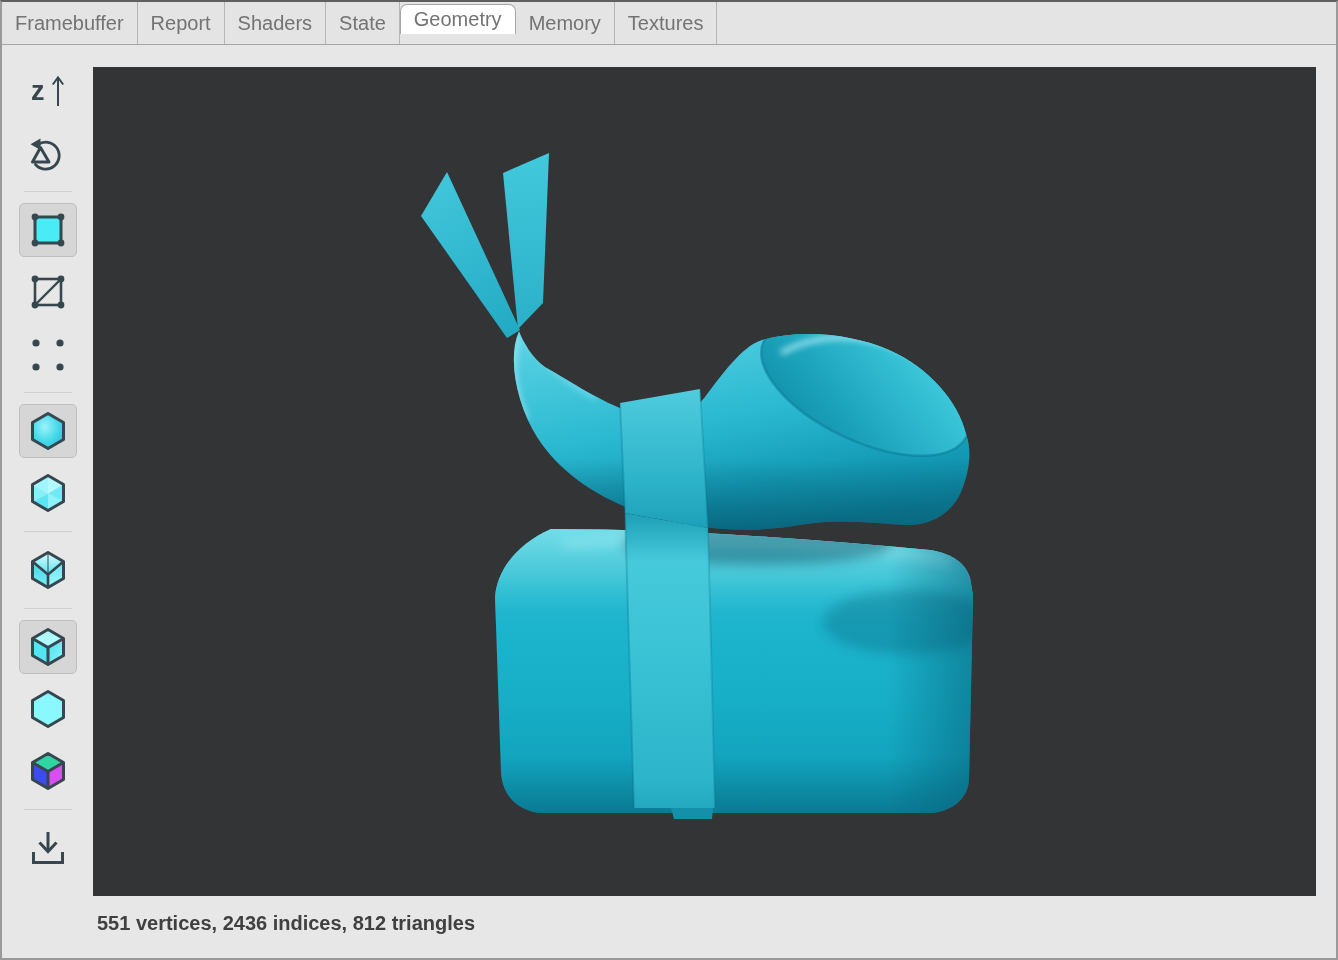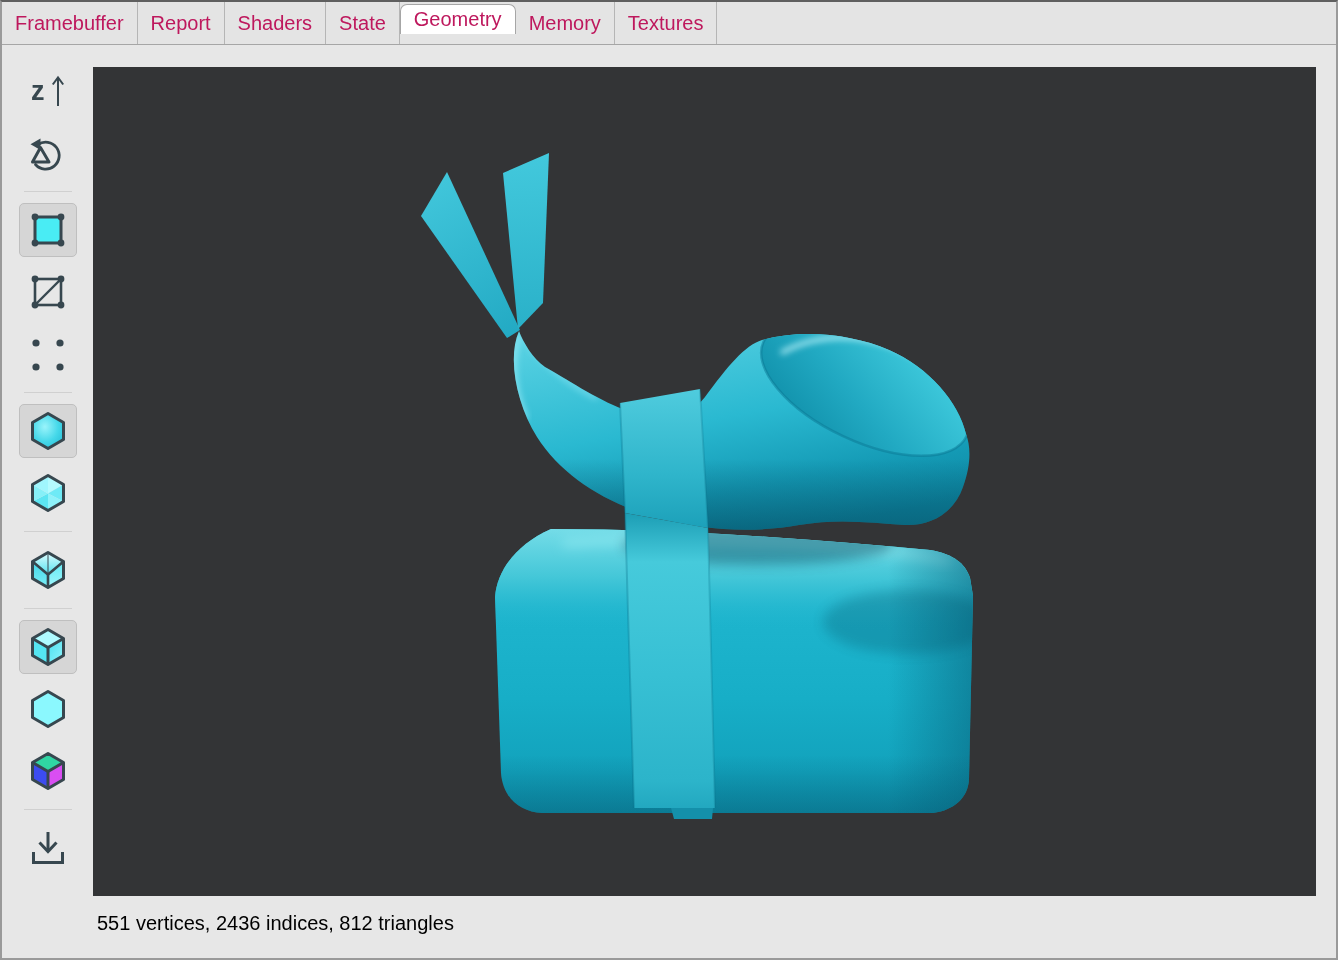--- a/index.html
+++ b/index.html
@@ -11,21 +11,21 @@
     font-family:"Liberation Sans",sans-serif;
   }
   
   .tabbar{
     position:absolute;top:0;left:0;right:0;height:43px;
     background:#e4e4e4;border-bottom:1px solid #a6a6a6;
     display:flex;align-items:stretch;z-index:3;
   }
   .tab{
     padding:0 13px;display:flex;align-items:center;
-    font-size:20px;color:#be185d;border-right:1px solid #b5b5b5;
+    font-size:20px;color:#737373;border-right:1px solid #b5b5b5;
     white-space:nowrap;cursor:default;
   }
   .tab.selected{
     background:#ffffff;border:1px solid #a6a6a6;border-bottom:none;
     border-radius:7px 7px 0 0;align-self:flex-start;
     margin-top:2px;height:30px;z-index:4;
   }
   .panel-btn{
     position:absolute;right:12px;top:9px;width:25px;height:25px;
   }
@@ -48,21 +48,21 @@
   
   .viewport{
     position:absolute;left:91px;top:65px;width:1223px;height:829px;
     background:#333436;overflow:hidden;
   }
   .viewport svg{position:absolute;left:0;top:0;width:100%;height:100%;}
   
   .statusbar{
     position:absolute;left:95px;top:899px;right:24px;height:44px;
     display:flex;align-items:center;
-    font-size:20px;color:#000000;
+    font-size:20px;color:#404040;font-weight:bold;
   }
 </style>
 </head>
 <body>
 
 <div class="window">
 
   <div class="tabbar">
       <div class="tab">Framebuffer</div>
       <div class="tab">Report</div>

